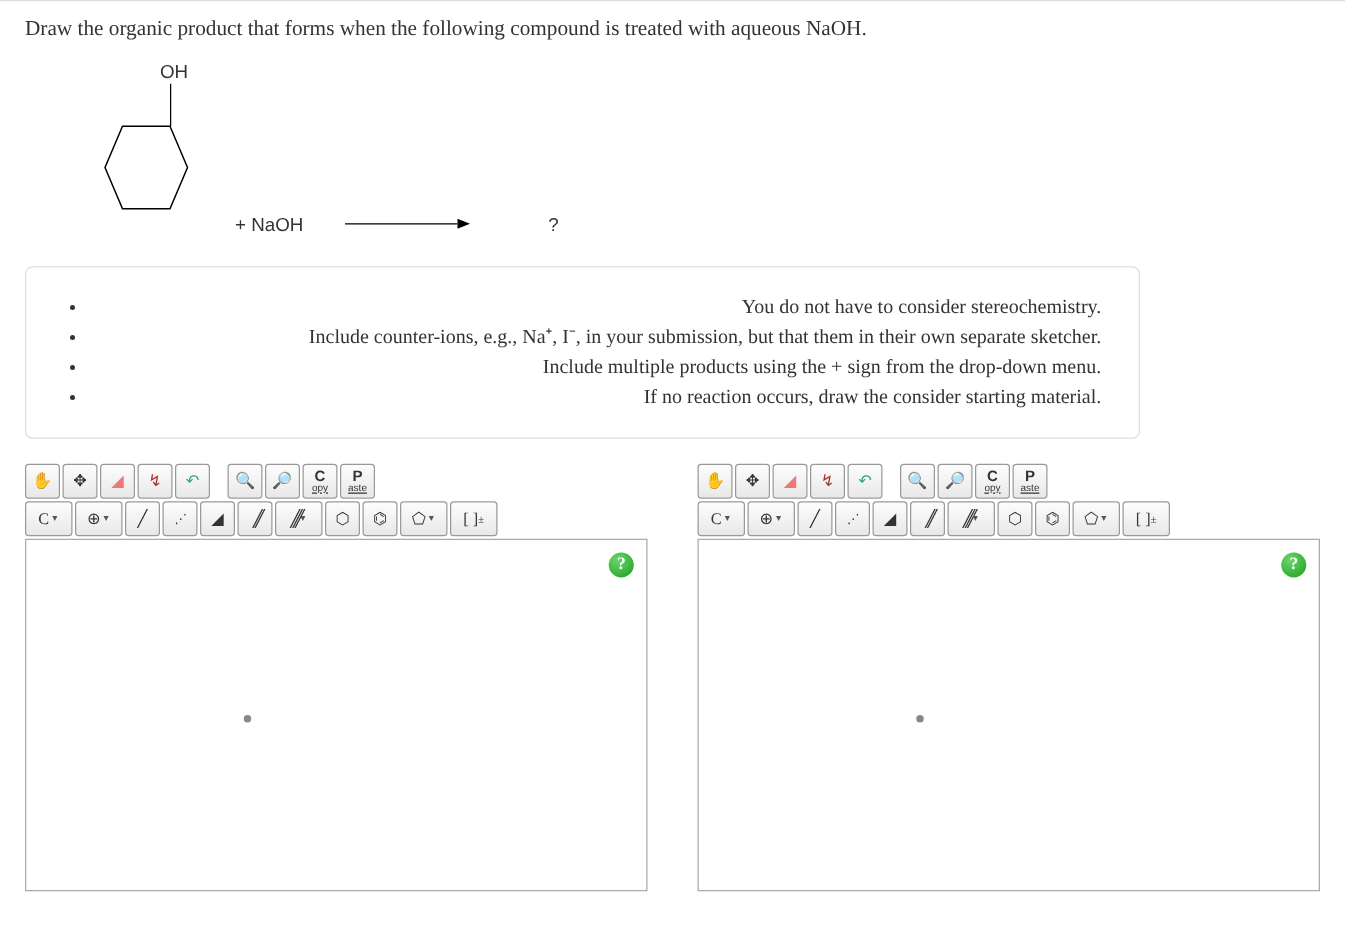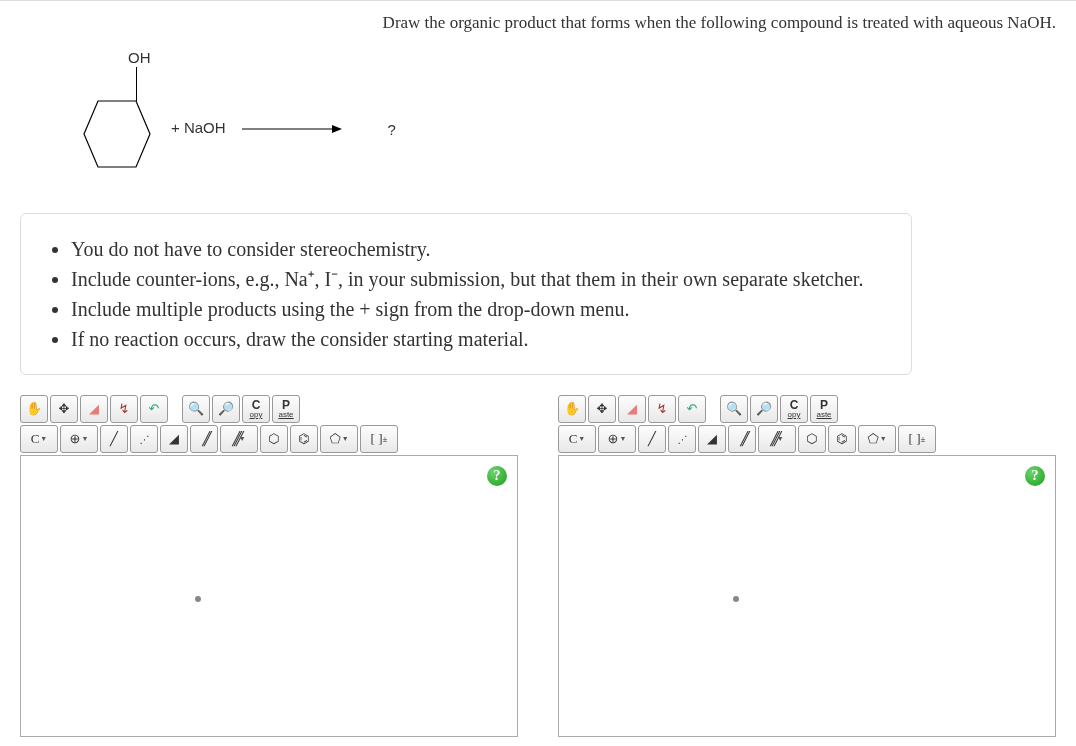--- a/index.html
+++ b/index.html
@@ -10,28 +10,27 @@
   color: #333;
   background: #fff;
   width: 1076px;
 }
 .content {
   padding: 8px 20px;
 }
 .question-text {
   font-size: 17px;
   margin-bottom: 16px;
-  text-align: right;
 }
 .reaction-area {
   margin-left: 50px;
   margin-bottom: 24px;
   display: flex;
-  align-items: center;
-  gap: 11px;
+  align-items: flex-end;
+  gap: 28px;
 }
 .cyclohexanol {
   position: relative;
   width: 90px;
   height: 140px;
 }
 .hexagon-svg {
   position: absolute;
   top: 50px;
   left: 10px;
@@ -70,22 +69,23 @@
   border-radius: 6px;
   padding: 20px 30px;
   margin: 20px 0;
   max-width: 830px;
 }
 .hints-box ul {
   margin: 0;
   padding-left: 20px;
 }
 .hints-box li {
-  font-size: 20px;
+  font-size: 16px;
   line-height: 1.5;
+  text-align: right;
 }
 .sketchers-row {
   display: flex;
   gap: 40px;
   margin-top: 10px;
 }
 .sketcher {
   width: 500px;
 }
 .toolbar-row {

